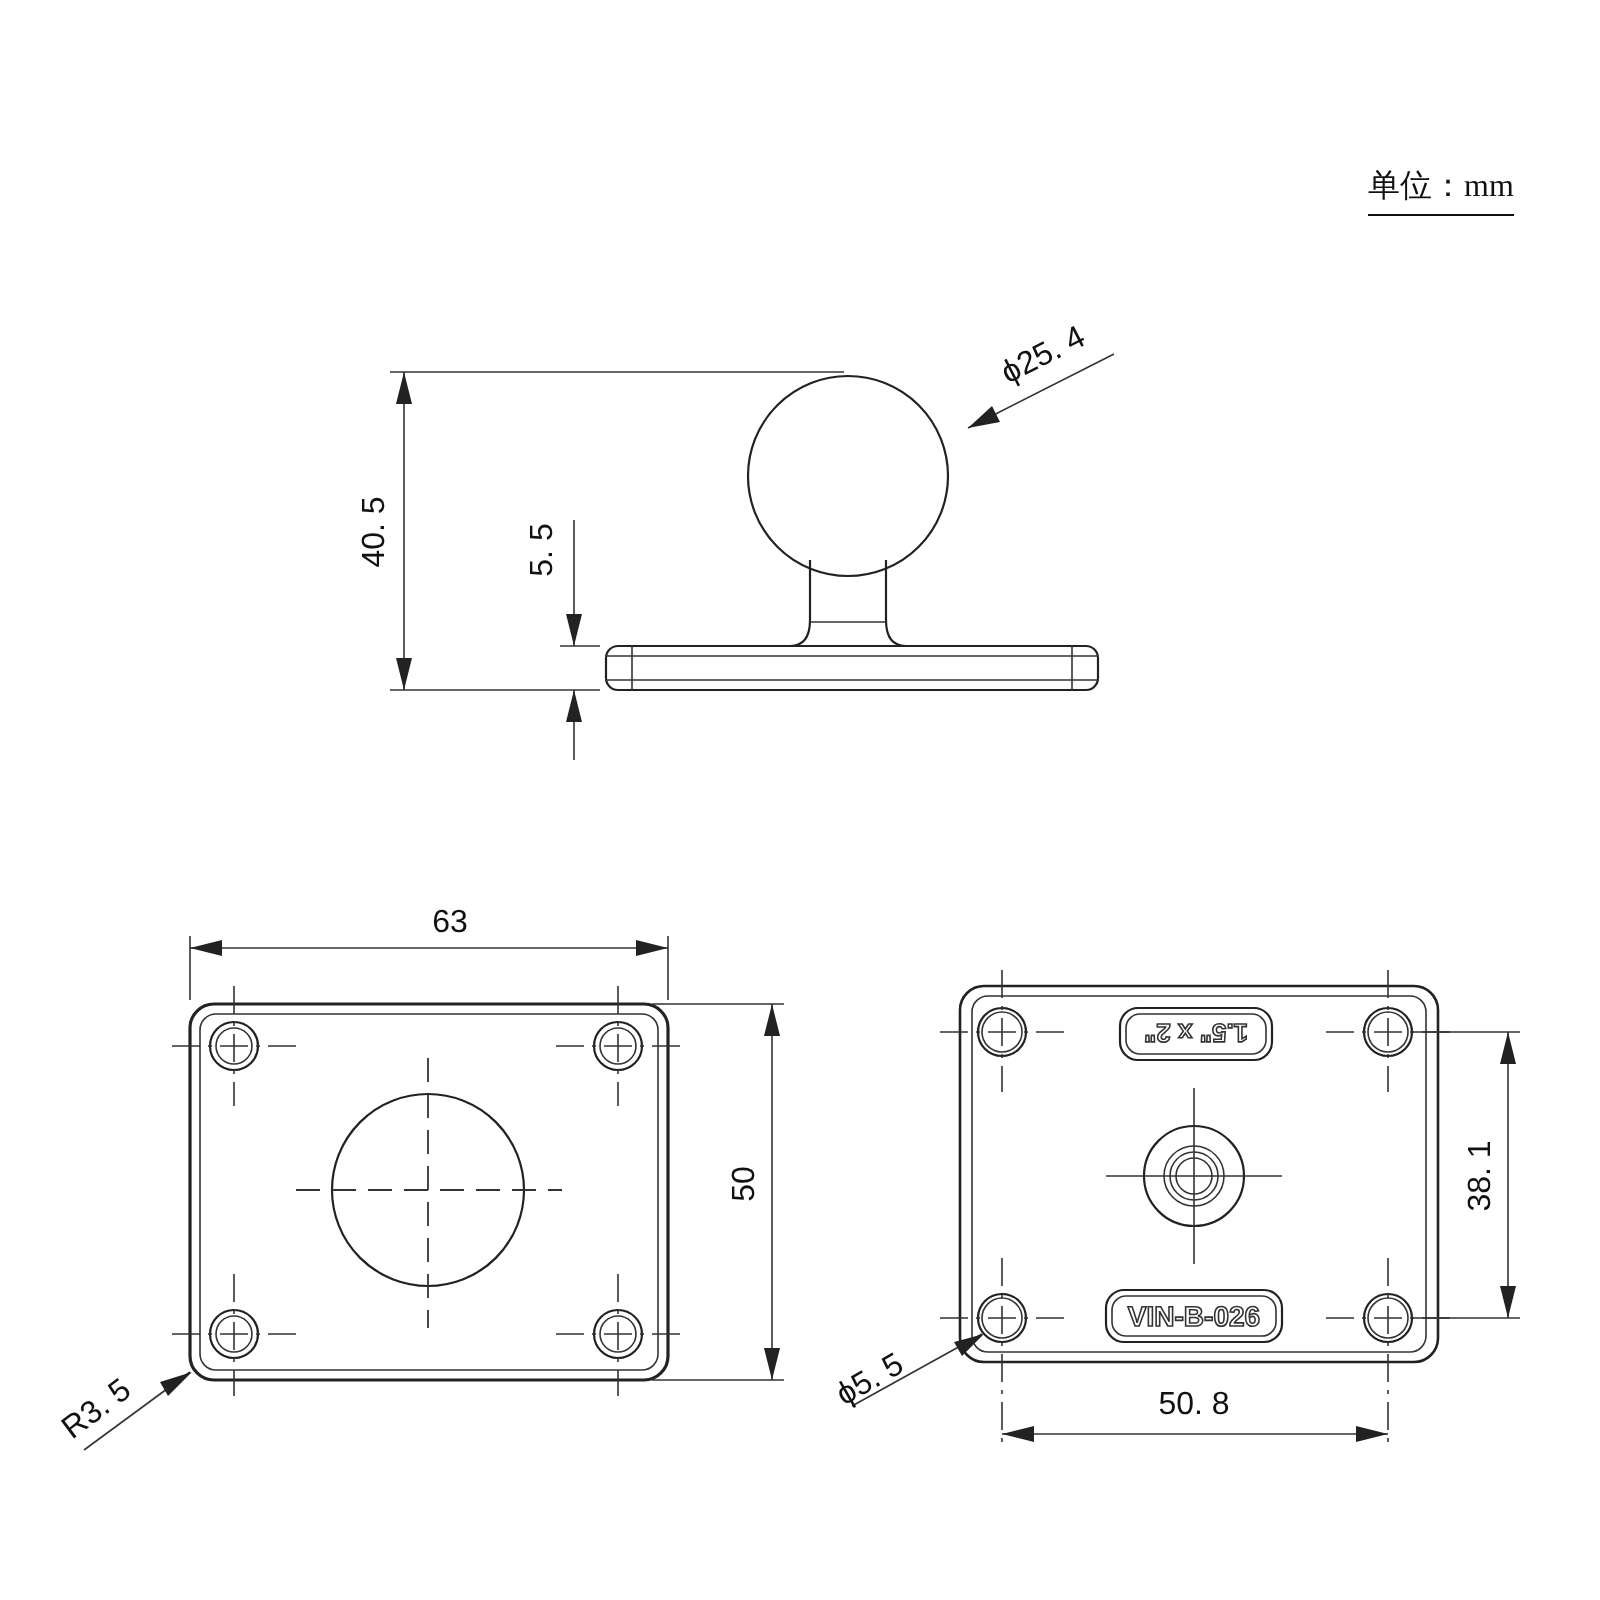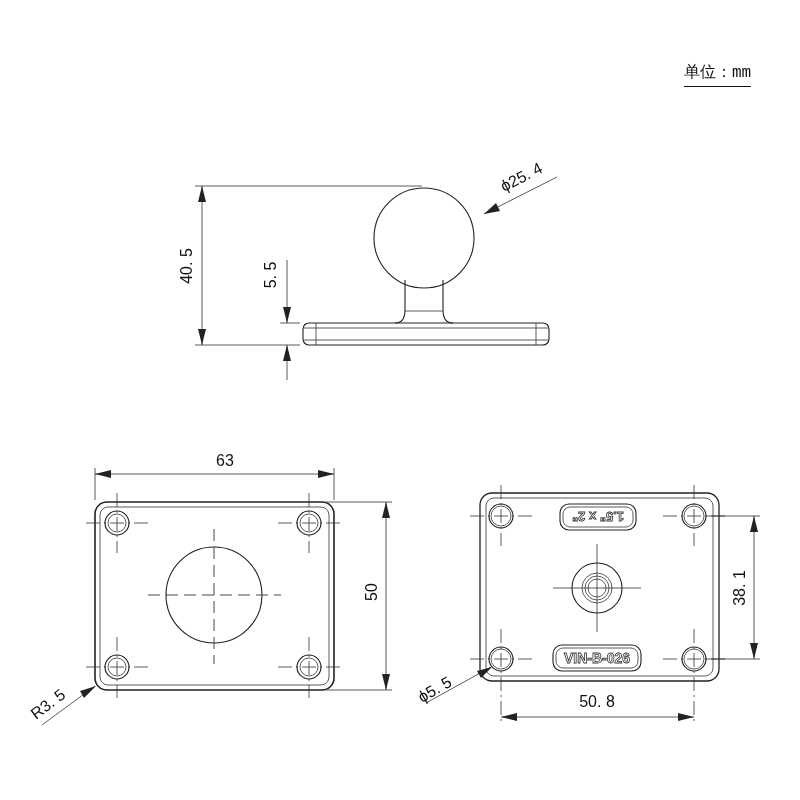--- a/index.html
+++ b/index.html
@@ -5,22 +5,22 @@
   html, body { margin: 0; padding: 0; background: #ffffff; }
   body { width: 800px; height: 800px; position: relative; overflow: hidden;
          font-family: "Liberation Sans", sans-serif; }
   svg { position: absolute; left: 0; top: 0; }
   .ln { stroke: #222; fill: none; stroke-width: 1.1; }
   .thin { stroke: #333; fill: none; stroke-width: 0.8; }
   .center { stroke: #333; fill: none; stroke-width: 0.8; stroke-dasharray: 14 4 2 4; }
   .dash { stroke: #333; fill: none; stroke-width: 0.9; stroke-dasharray: 12 6; }
   .arrow { fill: #222; }
   .dimtext { font-family: "Liberation Sans", sans-serif; font-size: 16px; fill: #111; }
-  .unit { position: absolute; left: 684px; top: 62px; font-size: 16px; color: #111;
-          font-family: Liberation Mono, monospace; border-bottom: 1.5px solid #111; padding-bottom: 3px; }
+  .unit { position: absolute; left: 684px; top: 83px; font-size: 16px; color: #111;
+          font-family: Liberation Serif, serif; border-bottom: 1.5px solid #111; padding-bottom: 3px; }
   .plate-label { font-family: "Liberation Sans", sans-serif; font-weight: bold; font-size: 13px;
                  fill: #fff; stroke: #333; stroke-width: 0.8; }
 </style>
 </head>
 <body>
 
 <div class="unit">单位：mm</div>
 
 <svg width="800" height="800" viewBox="0 0 800 800" xmlns="http://www.w3.org/2000/svg">
 

